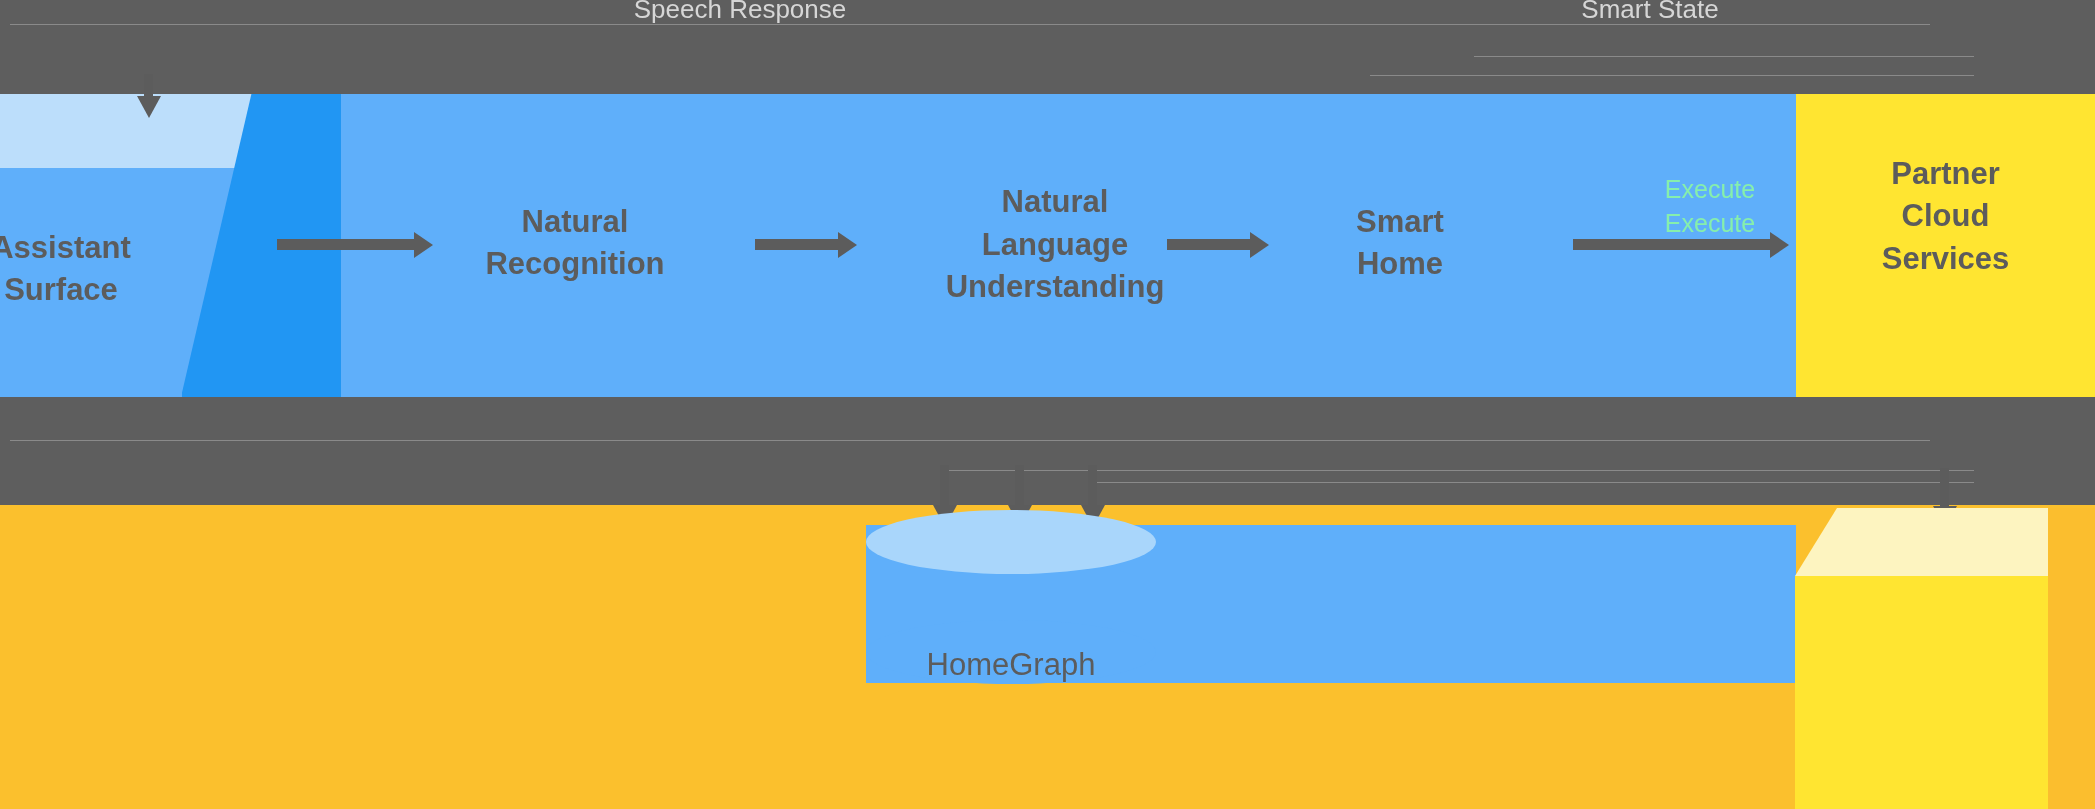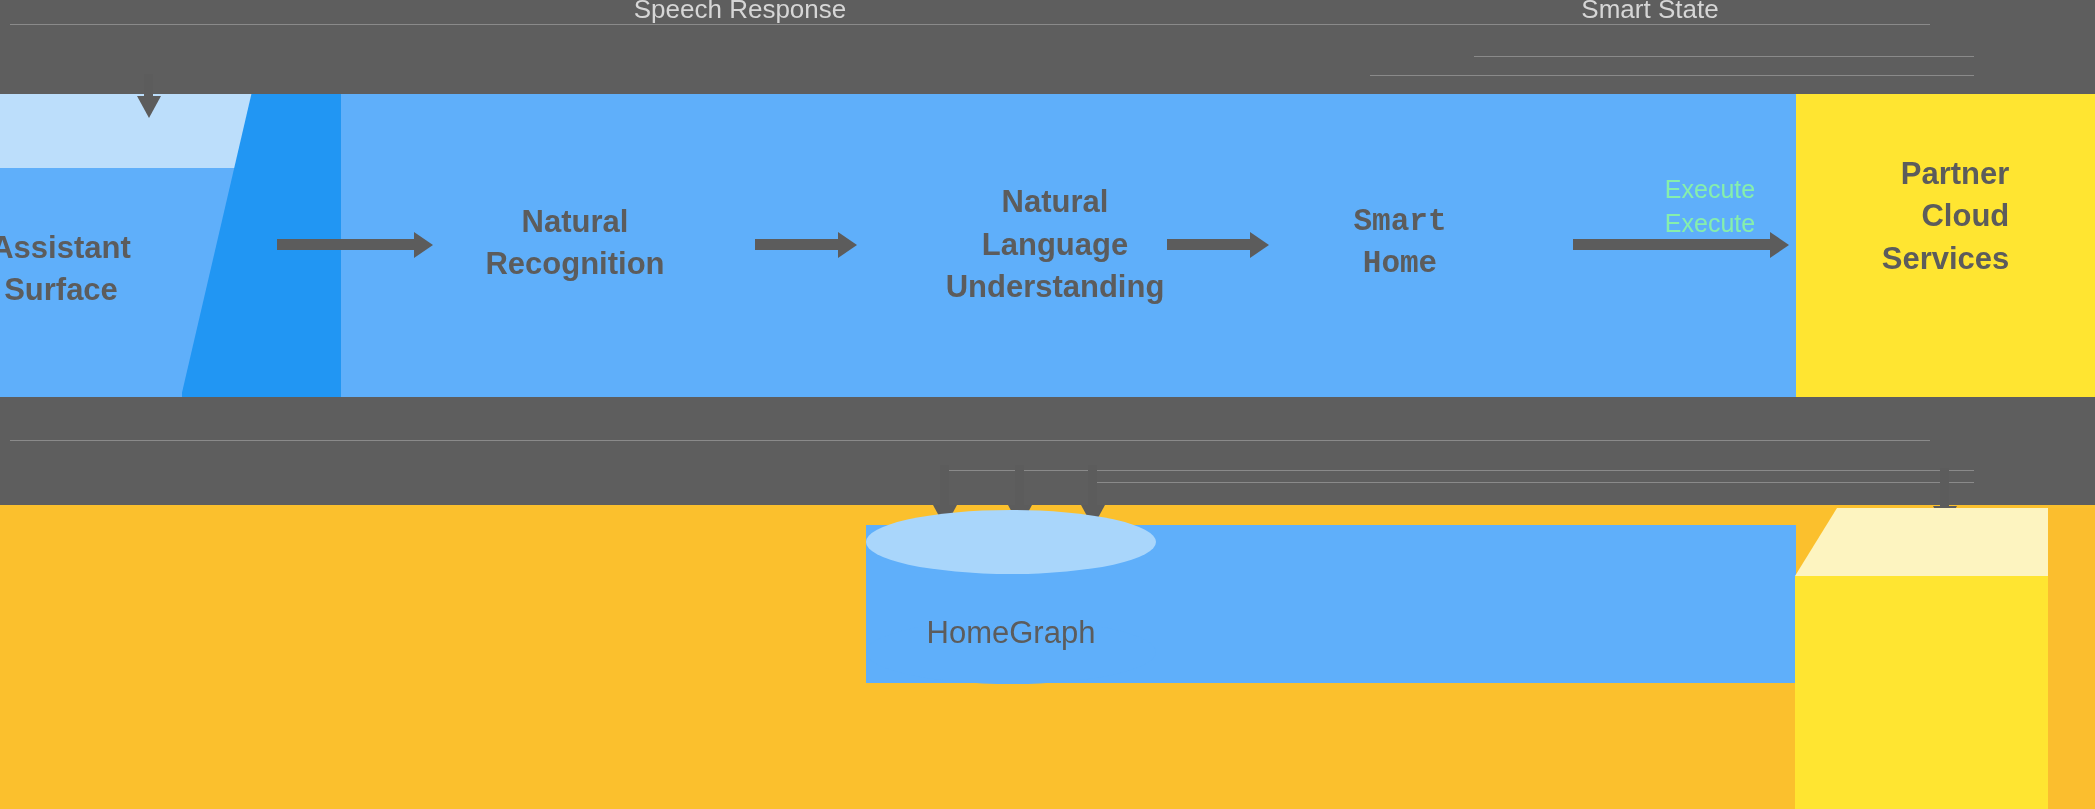--- a/index.html
+++ b/index.html
@@ -102,21 +102,21 @@
     position:absolute;left:0;top:0;
     background:#a9d6fb;border-radius:50%;
   }
   .cyl .cyl-bottom{
     position:absolute;left:0;
     background:#5faffa;border-radius:50%;
   }
   .cyl .cyl-text{
     position:absolute;left:0;width:100%;
     text-align:center;color:#5c5c5c;
-    font-size:31px;font-weight:400;
+    font-size:31px;font-weight:400;margin-top:32px;
   }
 </style>
 </head>
 <body>
 
 <div id="stage">
 
   <div class="band band-blue-top"></div>
   <div class="band band-yellow-bottom"></div>
   <div class="band band-blue-bottom"></div>
@@ -155,31 +155,31 @@
 Recognition</div>
 
   <div class="arrow-h" style="left:277px;top:239px;width:140px;"></div>
 
   <div class="label" style="left:880px;top:178px;width:350px;height:134px;">Natural
 Language
 Understanding</div>
 
   <div class="arrow-h" style="left:755px;top:239px;width:86px;"></div>
 
-  <div class="label" style="left:1285px;top:198px;width:230px;height:90px;font-family:Liberation Mono, monospace;">Smart
+  <div class="label" style="left:1285px;top:198px;width:230px;height:90px;">Smart
 Home</div>
 
   <div class="arrow-h" style="left:1167px;top:239px;width:86px;"></div>
 
   <div class="label-plain" style="left:1630px;top:175px;width:160px;height:30px;font-size:25px;">Execute</div>
   <div class="label-plain" style="left:1630px;top:209px;width:160px;height:30px;font-size:25px;">Execute</div>
   <div class="arrow-h" style="left:1573px;top:239px;width:200px;"></div>
 
   <div class="abs" style="left:1796px;top:94px;width:299px;height:303px;background:#ffe531;">
-    <div class="label" style="left:0;top:55px;width:299px;height:135px;text-align:right;">Partner
+    <div class="label" style="left:0;top:55px;width:299px;height:135px;">Partner
 Cloud
 Services</div>
   </div>
 
   <div class="rule" style="left:10px;top:440px;width:1920px;"></div>
   <div class="rule" style="left:1090px;top:482px;width:884px;"></div>
   <div class="rule" style="left:940px;top:470px;width:1034px;"></div>
 
   <div class="arrow-v" style="left:940px;top:465px;height:42px;"></div>
   <div class="arrow-v" style="left:1015px;top:465px;height:42px;"></div>

